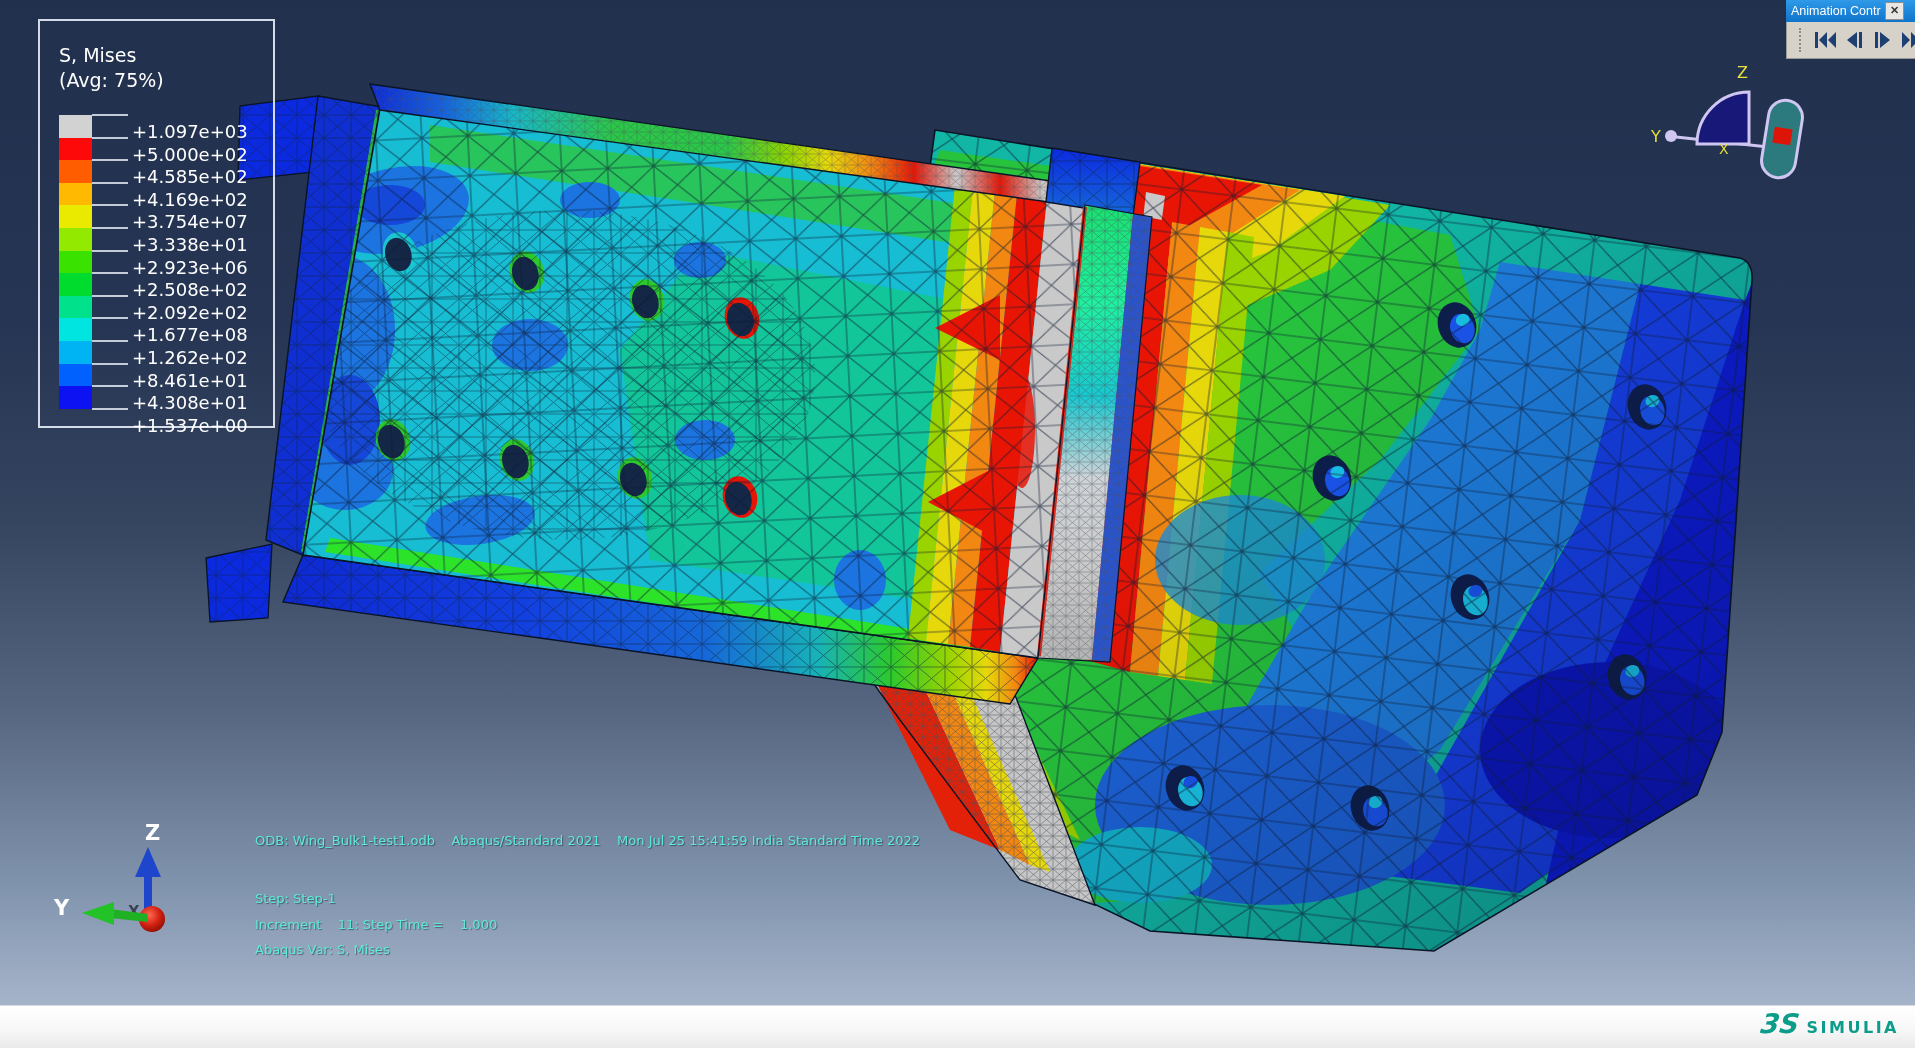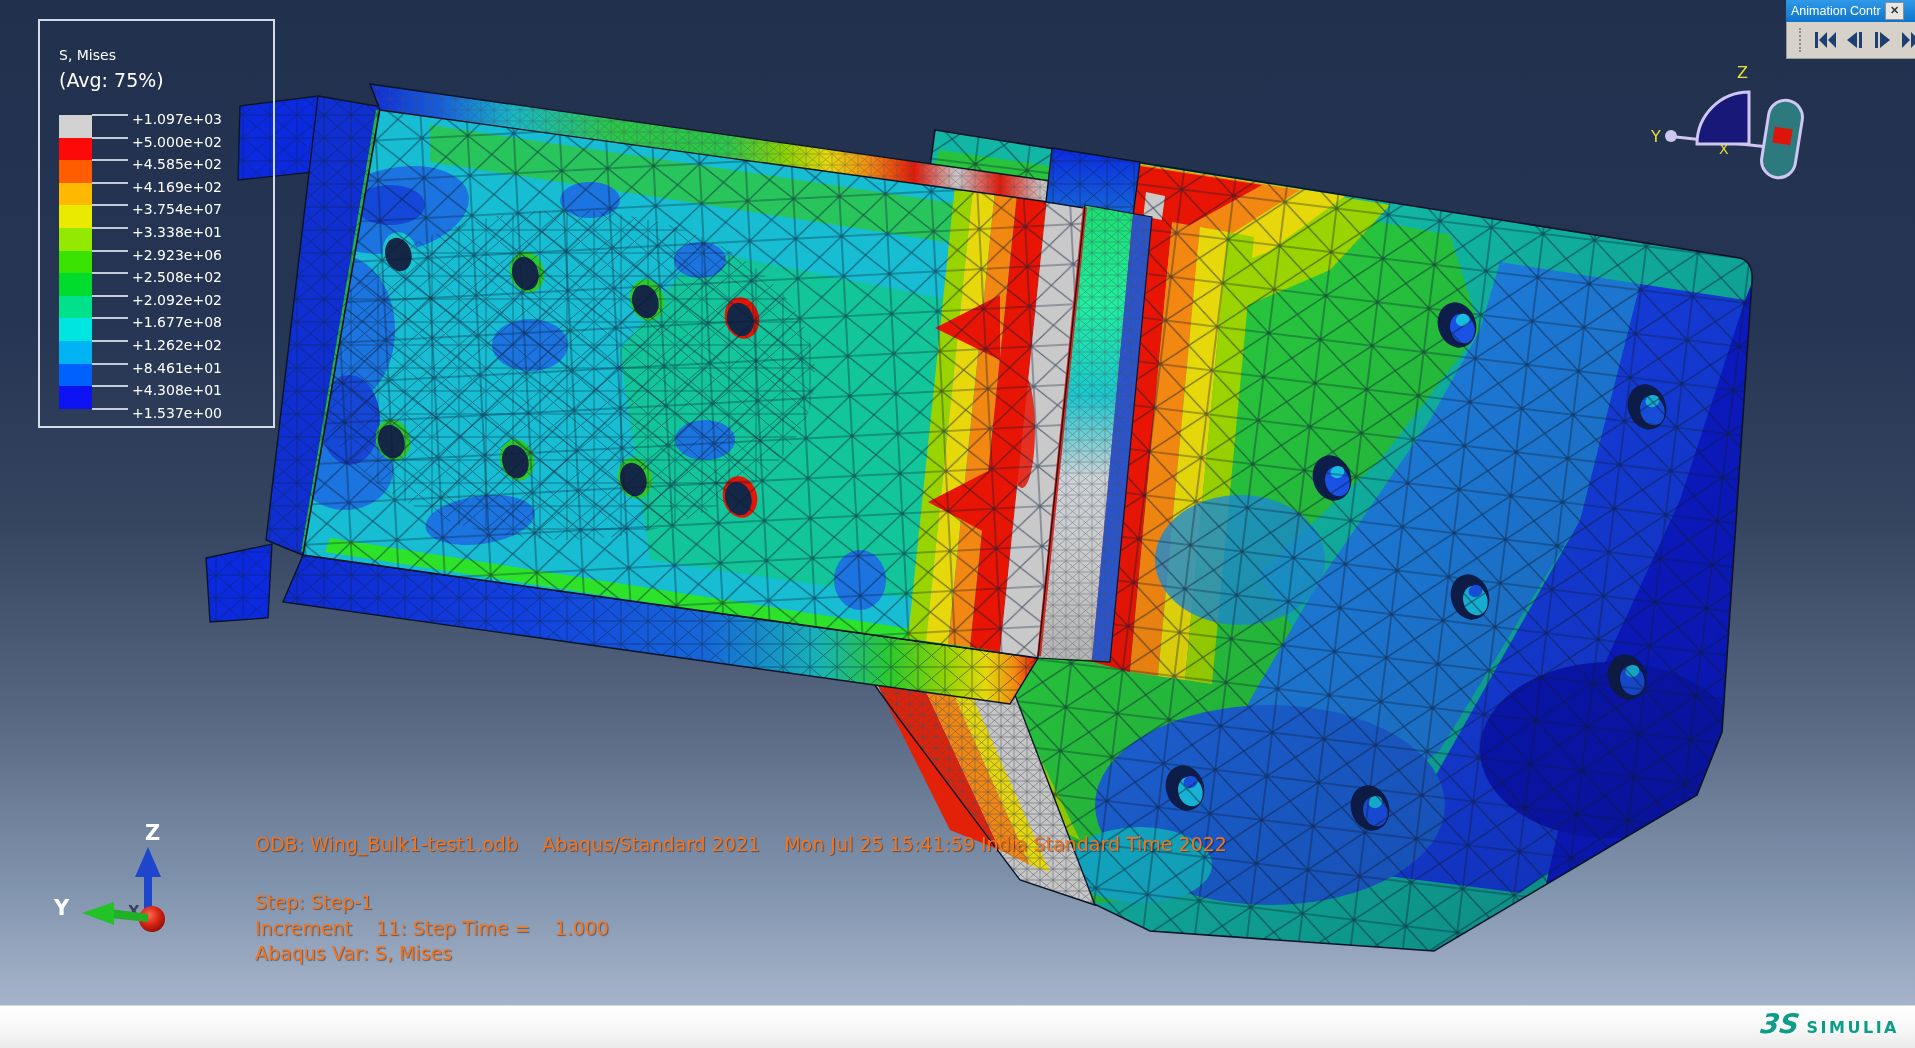--- a/index.html
+++ b/index.html
@@ -11,29 +11,29 @@
   .viewport{
     position:absolute;left:0;top:0;width:1915px;height:1005px;
     background:linear-gradient(180deg,#20304d 0%,#263553 32%,#35445f 52%,#55647f 70%,#8093ad 88%,#a6b4ca 100%);
   }
   #scene{position:absolute;left:0;top:0}
   
   .legend{
     position:absolute;left:38px;top:19px;width:237px;height:409px;
     border:2px solid rgba(232,238,247,.9);color:#fff;box-sizing:border-box;
   }
-  .legend-title{margin:22px 12px 0 19px;font-size:14px;line-height:25px;white-space:pre}
+  .legend-title{margin:22px 12px 0 19px;font-size:19px;line-height:25px;white-space:pre}
   .legend-subtitle{margin:0 0 8px 19px;font-size:19px;line-height:25px;white-space:pre}
   .legend-scale{position:absolute;left:0;top:94px;width:237px;height:296px}
   .band{position:absolute;left:19px;width:33px}
   .lrow{position:absolute;left:52px;width:180px;height:0}
   .tick{position:absolute;left:0;top:-1px;width:36px;border-top:2px solid rgba(223,230,240,.85)}
-  .lval{position:absolute;left:40px;top:4px;transform:translateY(-52%);font-size:14px;white-space:nowrap}
+  .lval{position:absolute;left:40px;top:17px;transform:translateY(-52%);font-size:18px;white-space:nowrap}
   
-  .vp-text{position:absolute;color:#f97316;font-size:19px;white-space:pre;text-shadow:1px 1px 1px rgba(8,14,28,.45)}
+  .vp-text{position:absolute;color:#5eead4;font-size:13px;white-space:pre;text-shadow:1px 1px 1px rgba(8,14,28,.45)}
   
   .anim{position:absolute;left:1786px;top:0;width:140px;height:61px;z-index:30}
   .anim-title{
     height:22px;background:linear-gradient(180deg,#2f9ae8,#0f74cc);
     color:#fff;font-size:12.5px;line-height:22px;padding-left:5px;
     font-family:"Liberation Sans",sans-serif;position:relative;white-space:nowrap;overflow:hidden;
   }
   .anim-close{
     position:absolute;right:22px;top:2px;width:17px;height:16px;background:#e9e7e3;
     border:1px solid #8f8f8f;color:#3a3a3a;font-size:11px;font-weight:bold;

